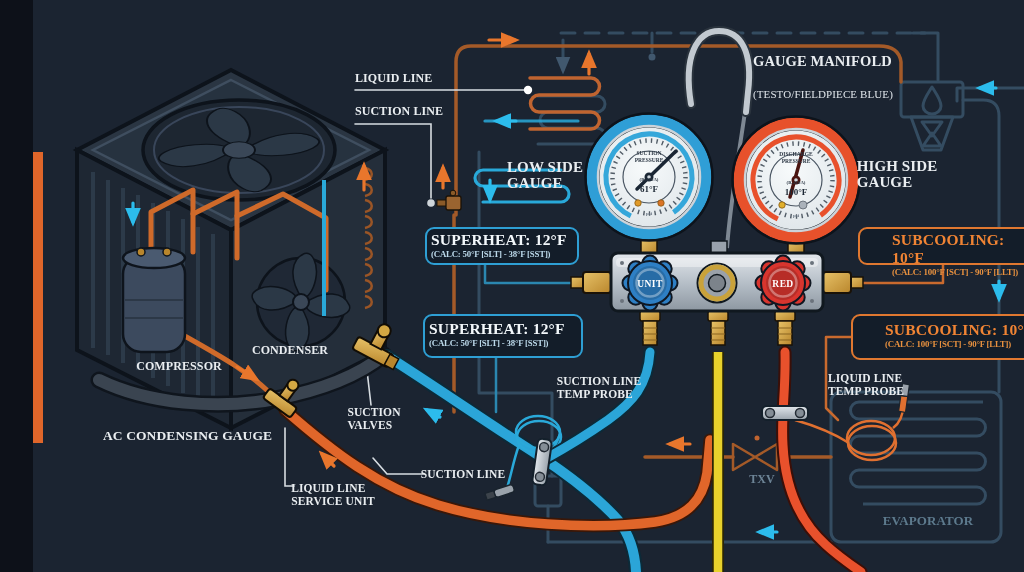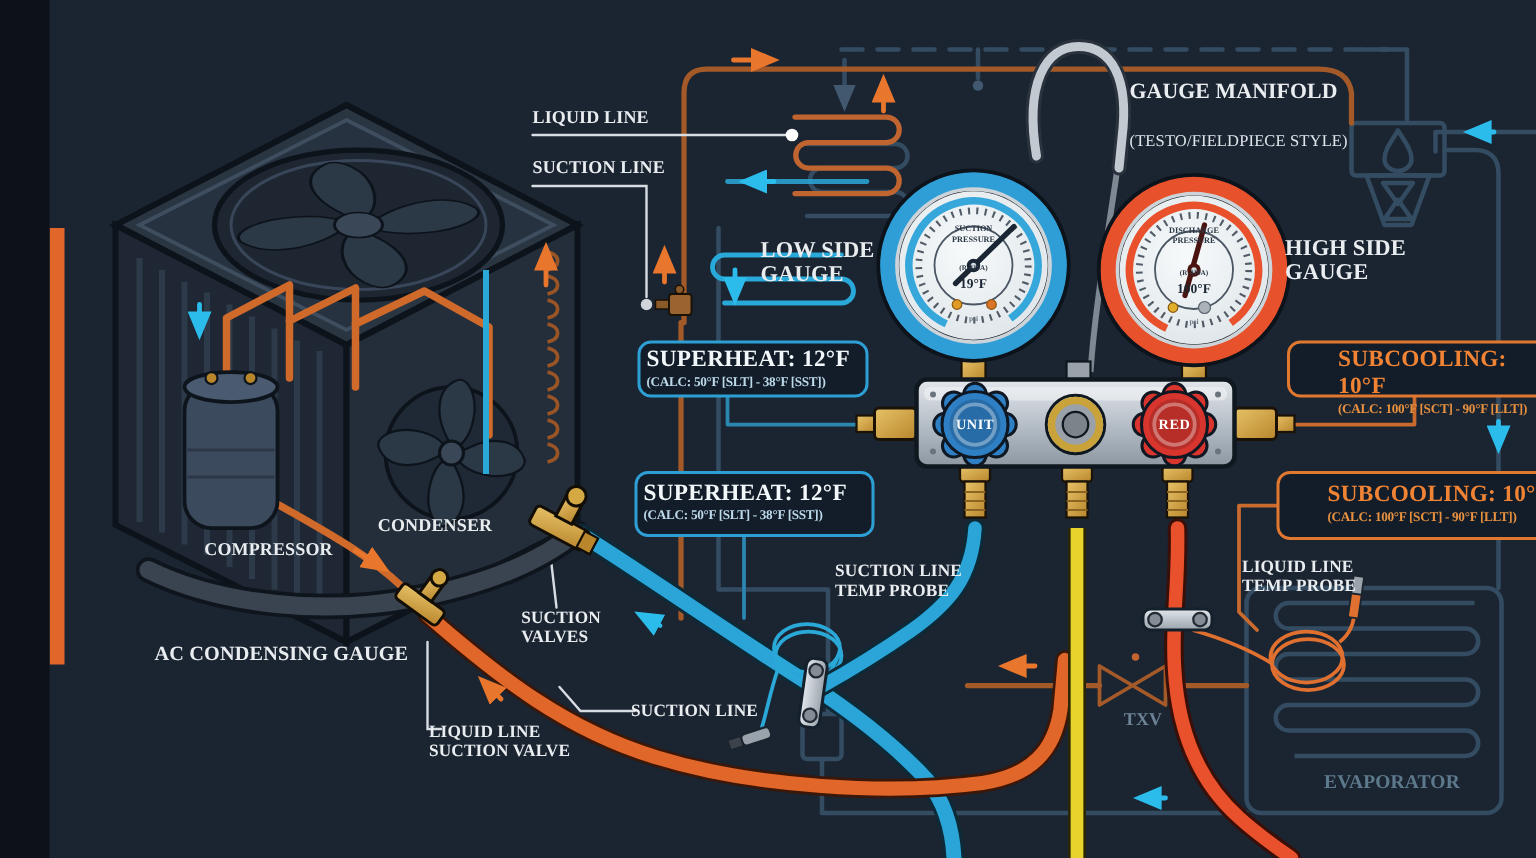--- a/index.html
+++ b/index.html
@@ -370,21 +370,21 @@
 <div class="lbl center big" style="left:512px;top:159px">
   <div>LOW SIDE</div>
   <div>GAUGE</div>
 </div>
 <div class="lbl center big" style="left:864px;top:158px">
   <div>HIGH SIDE</div>
   <div>GAUGE</div>
 </div>
 
 <div class="lbl" style="left:720px;top:55px;font-size:14.5px">GAUGE MANIFOLD</div>
-<div class="lbl" style="left:720px;top:88px;font-size:11px;font-weight:400;color:#dfe5ea">(TESTO/FIELDPIECE STYLE)</div>
+<div class="lbl" style="left:720px;top:88px;font-size:11px;font-weight:400;color:#dfe5ea">(TESTO/FIELDPIECE BLUE)</div>
 
 <div class="callout sh" style="left:392px;top:227px;width:154px;height:38px">
   <div class="t">SUPERHEAT: 12°F</div>
   <div class="c">(CALC: 50°F [SLT] - 38°F [SST])</div>
 </div>
 <div class="callout sh" style="left:390px;top:314px;width:160px;height:44px;padding-top:4px">
   <div class="t">SUPERHEAT: 12°F</div>
   <div class="c">(CALC: 50°F [SLT] - 38°F [SST])</div>
 </div>
 <div class="callout sc" style="left:825px;top:227px;width:188px;height:38px">
@@ -398,40 +398,40 @@
 
 <div class="lbl center" style="left:146px;top:360px">COMPRESSOR</div>
 <div class="lbl center" style="left:257px;top:344px">CONDENSER</div>
 <div class="lbl" style="left:70px;top:429px;font-size:13.5px">AC CONDENSING GAUGE</div>
 <div class="lbl center" style="left:341px;top:406px;font-size:11.5px">
   <div>SUCTION</div>
   <div>VALVES</div>
 </div>
 <div class="lbl center" style="left:300px;top:482px;font-size:11.5px">
   <div>LIQUID LINE</div>
-  <div>SUCTION VALVE</div>
+  <div>SERVICE UNIT</div>
 </div>
 <div class="lbl center" style="left:430px;top:468px;font-size:11.5px">SUCTION LINE</div>
 
 <div class="lbl center" style="left:566px;top:375px;font-size:11.5px">
   <div>SUCTION LINE</div>
   <div>TEMP PROBE</div>
 </div>
 <div class="lbl" style="left:795px;top:372px;font-size:11.5px">
   <div>LIQUID LINE</div>
   <div>TEMP PROBE</div>
 </div>
 
 <div class="lbl center" style="left:729px;top:473px;color:var(--txv_label)">TXV</div>
 <div class="lbl center" style="left:895px;top:514px;font-size:13px;color:var(--muted)">EVAPORATOR</div>
 
 <div class="gt" style="left:616px;top:151px;font-size:5.5px">SUCTION</div>
 <div class="gt" style="left:616px;top:158px;font-size:5.5px">PRESSURE</div>
 <div class="gt" style="left:616px;top:178px;font-size:4.8px">(R-410A)</div>
-<div class="gt reading" style="left:616px;top:185px;font-size:9px">19°F</div>
+<div class="gt reading" style="left:616px;top:185px;font-size:9px">61°F</div>
 <div class="gt" style="left:616px;top:211px;font-size:5px;color:#6a7684">psi</div>
 
 <div class="gt" style="left:763px;top:152px;font-size:5.5px">DISCHARGE</div>
 <div class="gt" style="left:763px;top:159px;font-size:5.5px">PRESSURE</div>
 <div class="gt" style="left:763px;top:181px;font-size:4.8px">(R-410A)</div>
 <div class="gt reading" style="left:763px;top:188px;font-size:9px">100°F</div>
 <div class="gt" style="left:763px;top:213px;font-size:5px;color:#6a7684">psi</div>
 
 <div class="knob-lbl" style="left:617px;top:279px">UNIT</div>
 <div class="knob-lbl" style="left:750px;top:279px">RED</div>

